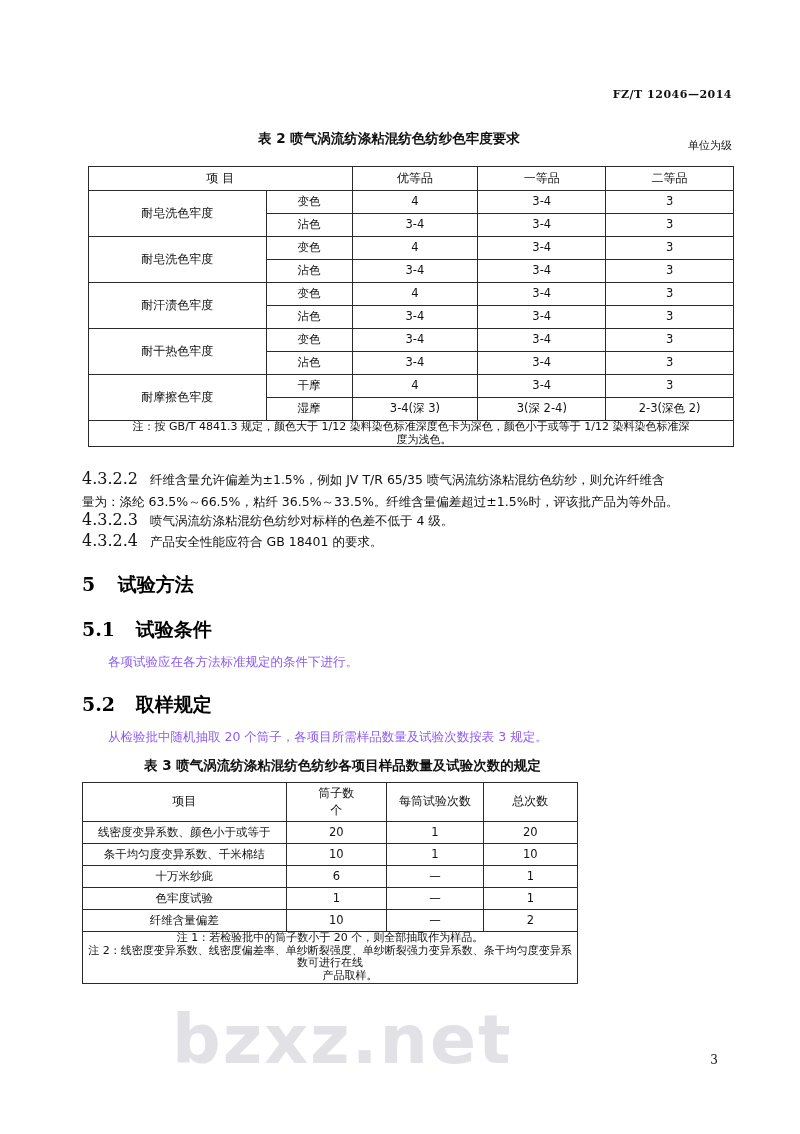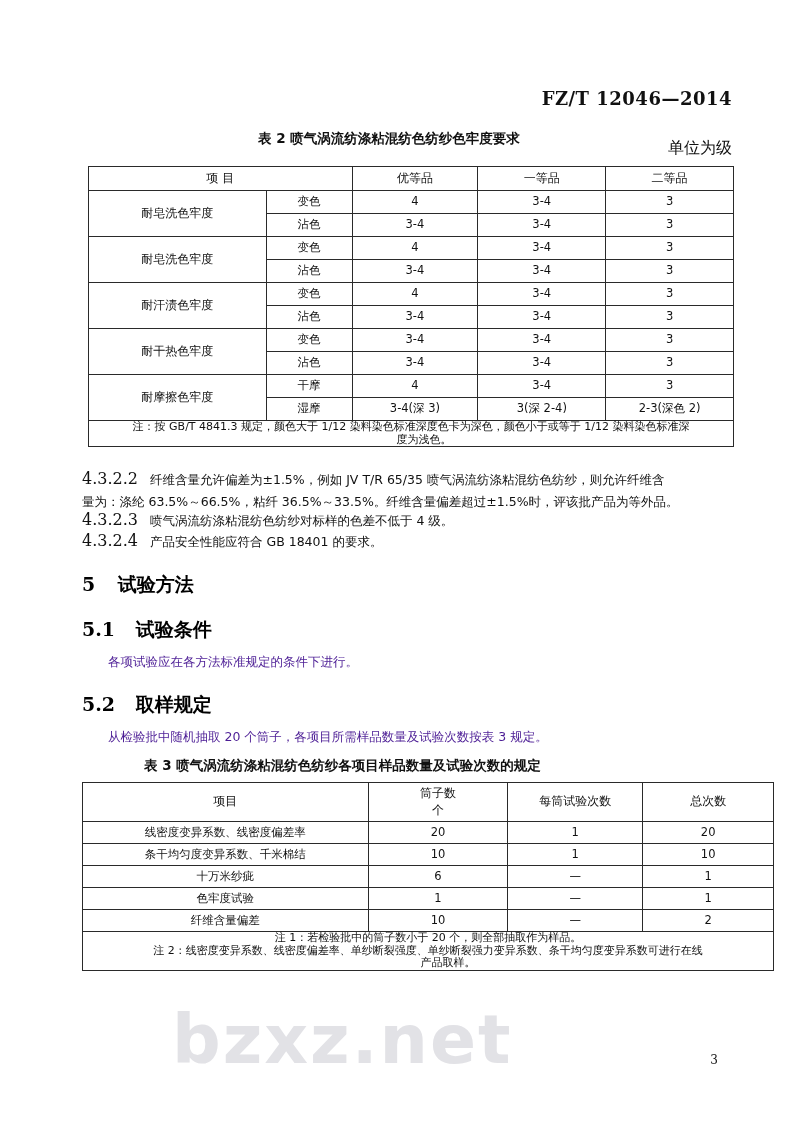--- a/index.html
+++ b/index.html
@@ -35,36 +35,36 @@
   }
   .content { position: relative; z-index: 2; }
 
   
   .doc-header {
     position: absolute;
     right: 68px;
     top: 88px;
     font-family: "DejaVu Serif", "Liberation Serif", serif;
     font-weight: bold;
-    font-size: 18px;
+    font-size: 11px;
     letter-spacing: 0.5px;
     color: #111;
   }
 
   
   .tbl-caption {
     position: absolute;
     font-weight: bold;
     font-size: 13.5px;
     color: #111;
     white-space: nowrap;
   }
   .unit-note {
     position: absolute;
-    font-size: 16px;
+    font-size: 11px;
     color: #111;
     white-space: nowrap;
   }
 
   
   table.std {
     position: absolute;
     border-collapse: collapse;
     font-size: 11.5px;
     color: #111;
@@ -111,21 +111,21 @@
     color: #000000;
     white-space: nowrap;
   }
   .sec-h .num {
     font-family: "DejaVu Serif", "Liberation Serif", serif;
   }
   .body-text {
     position: absolute;
     font-size: 12.5px;
     line-height: 1.6;
-    color: #4c1d95;
+    color: #8b5cf6;
   }
   .page-num {
     position: absolute;
     right: 82px;
     top: 1053px;
     font-family: "DejaVu Serif", "Liberation Serif", serif;
     font-size: 12px;
     color: #111;
   }
   .t3 td { height: 21px; }
@@ -262,39 +262,39 @@
 
     <div class="sec-h" style="left:82px; top:692px;">
       <span class="num">5.2</span>
       <span style="margin-left:14px;text-align:center;">取样规定</span>
     </div>
 
     <div class="body-text" style="left:108px; top:727px;">从检验批中随机抽取 20 个筒子，各项目所需样品数量及试验次数按表 3 规定。</div>
 
     <div class="tbl-caption" style="left:144px; top:757px;">表 3   喷气涡流纺涤粘混纺色纺纱各项目样品数量及试验次数的规定</div>
 
-    <table class="std t3" id="table3" style="left:82px; top:782px; width:692px;">
+    <table class="std t3" id="table3" style="left:82px; top:782px; width:496px;">
       <colgroup>
         <col style="width:258px">
         <col style="width:126px">
         <col style="width:122px">
         <col style="width:118px">
       </colgroup>
       <tbody id="t3-body">
           <tr class="hdr">
             <td>项目</td>
             <td>
               <div>筒子数</div>
               <div style="margin-top:3px">个</div>
             </td>
             <td>每筒试验次数</td>
             <td>总次数</td>
           </tr>
           <tr>
-            <td class="rowlabel">线密度变异系数、线密度偏差率</td>
+            <td class="rowlabel">线密度变异系数、颜色小于或等于</td>
             <td>20</td>
             <td>1</td>
             <td>20</td>
           </tr>
           <tr>
             <td class="rowlabel">条干均匀度变异系数、千米棉结</td>
             <td>10</td>
             <td>1</td>
             <td>10</td>
           </tr>

